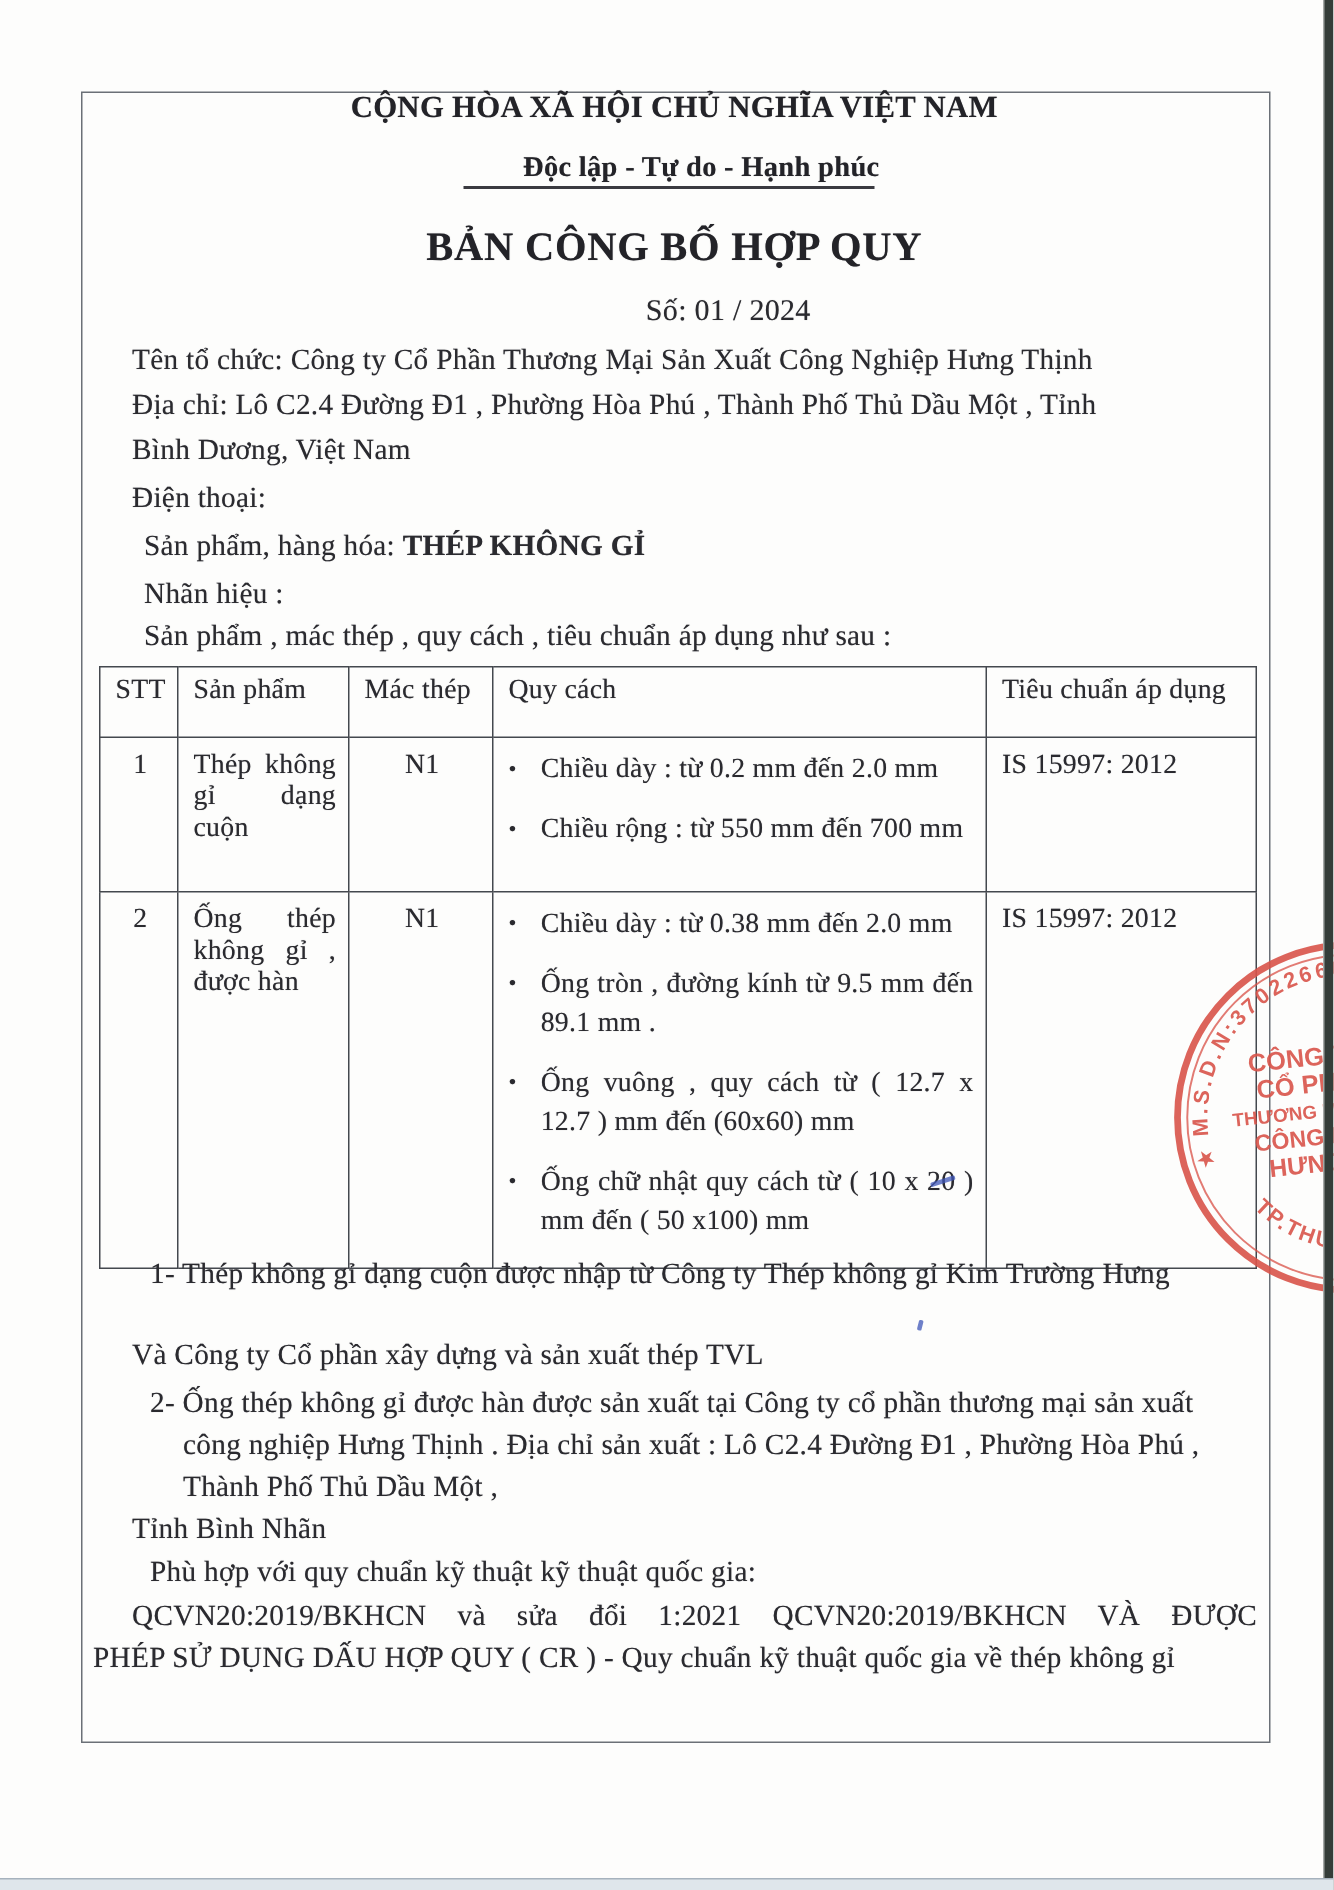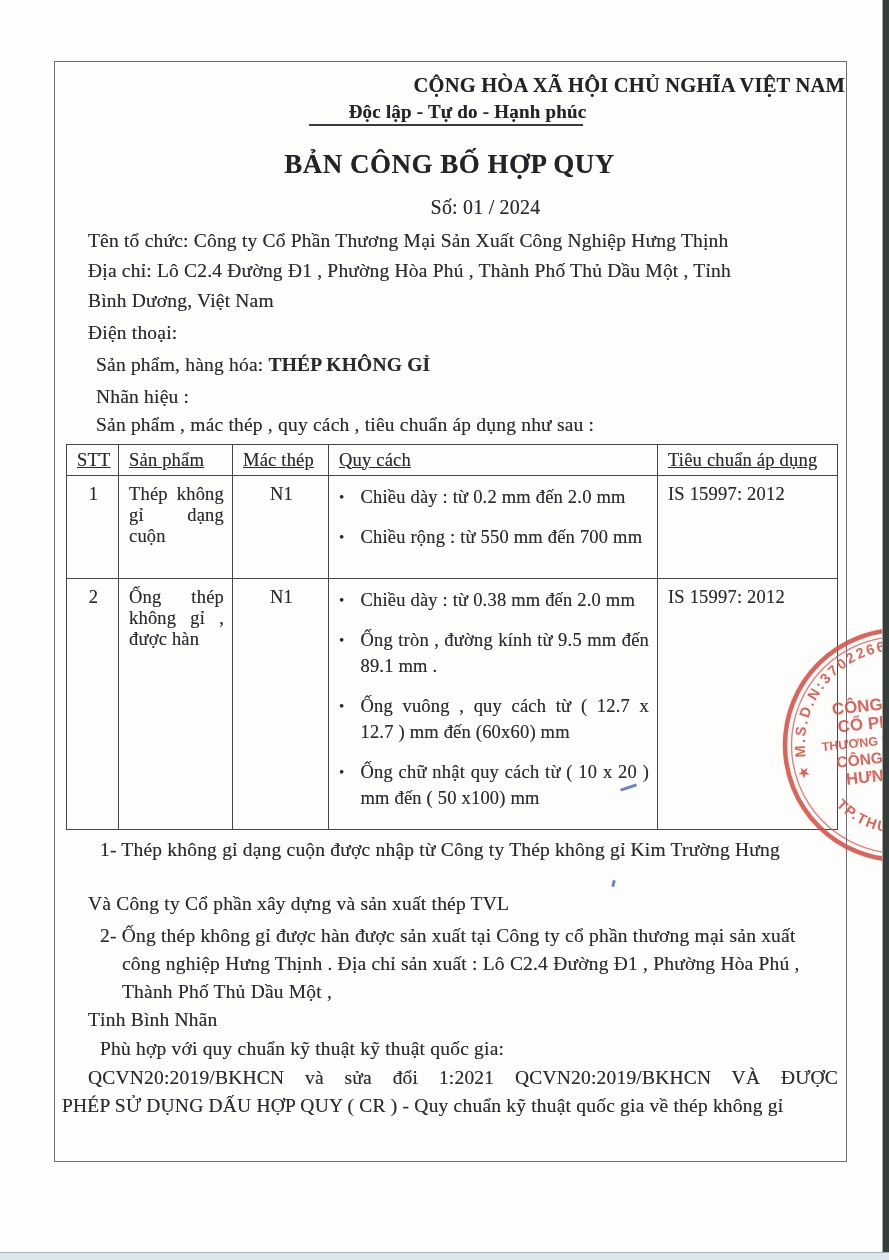--- a/index.html
+++ b/index.html
@@ -27,21 +27,21 @@
   table.spec{
     position:absolute;left:66px;top:444px;width:771px;
     border-collapse:collapse;table-layout:fixed;
     font-size:18.5px;color:#2a2a2f;
   }
   table.spec td,table.spec th{
     border:1.6px solid #44484e;vertical-align:top;
     font-weight:normal;text-align:left;padding:8px 8px 4px 10px;
     text-shadow:0 0 .5px rgba(42,42,48,.5);letter-spacing:.2px;
   }
-  table.spec th{height:26px;vertical-align:middle;padding-top:2px;padding-bottom:2px;text-decoration:underline;}
+  table.spec th{height:26px;vertical-align:middle;padding-top:2px;padding-bottom:18px;}
   .col-stt{width:52px;} .col-sp{width:114px;} .col-mt{width:96px;} .col-qc{width:329px;} .col-tc{width:180px;}
   .cell-c{text-align:center !important;}
   .cell-just{text-align:justify !important;}
   td.qc-cell{padding-left:30px;padding-right:14px;padding-top:10px;}
   .qitem{display:flex;gap:16px;margin-bottom:14px;}
   .qitem .bullet{flex:0 0 auto;font-size:15px;line-height:26px;}
   .qitem .qtext{text-align:justify;line-height:26px;}
   .row1{height:103px;} .row2{height:240px;}
   .just-line{white-space:normal;text-align:justify;text-align-last:justify;}
   
@@ -49,21 +49,21 @@
   .pen-mark{position:absolute;background:#3d55b8;opacity:.75;border-radius:1px;}
   
   .edge-right{position:absolute;right:0;top:0;width:6px;height:1260px;background:#343d39;border-left:1.5px solid #a3a8a6;}
   .edge-bottom{position:absolute;left:0;top:1252px;width:889px;height:8px;background:#dfe6eb;border-top:1.5px solid #a6b2bd;}
 </style>
 </head>
 <body>
 
 <div class="frame"></div>
 
-<div class="ln center motto1 b" style="top:73px;text-align:right;">CỘNG HÒA XÃ HỘI CHỦ NGHĨA VIỆT NAM</div>
+<div class="ln center motto1 b" style="top:60px;">CỘNG HÒA XÃ HỘI CHỦ NGHĨA VIỆT NAM</div>
 <div class="ln center motto2 b" style="top:100px;">Độc lập - Tự do - Hạnh phúc</div>
 <div class="underline-bar"></div>
 
 <div class="ln center doc-title b" style="top:152px;">BẢN CÔNG BỐ HỢP QUY</div>
 <div class="ln center doc-no" style="top:195px;">Số: 01 / 2024</div>
 
 <div class="ln" style="left:88px;top:229px;">Tên tổ chức: Công ty Cổ Phần Thương Mại Sản Xuất Công Nghiệp Hưng Thịnh</div>
 <div class="ln" style="left:88px;top:259px;">Địa chỉ: Lô C2.4 Đường Đ1 , Phường Hòa Phú , Thành Phố Thủ Dầu Một , Tỉnh</div>
 <div class="ln" style="left:88px;top:289px;">Bình Dương, Việt Nam</div>
 <div class="ln" style="left:88px;top:321px;">Điện thoại:</div>

